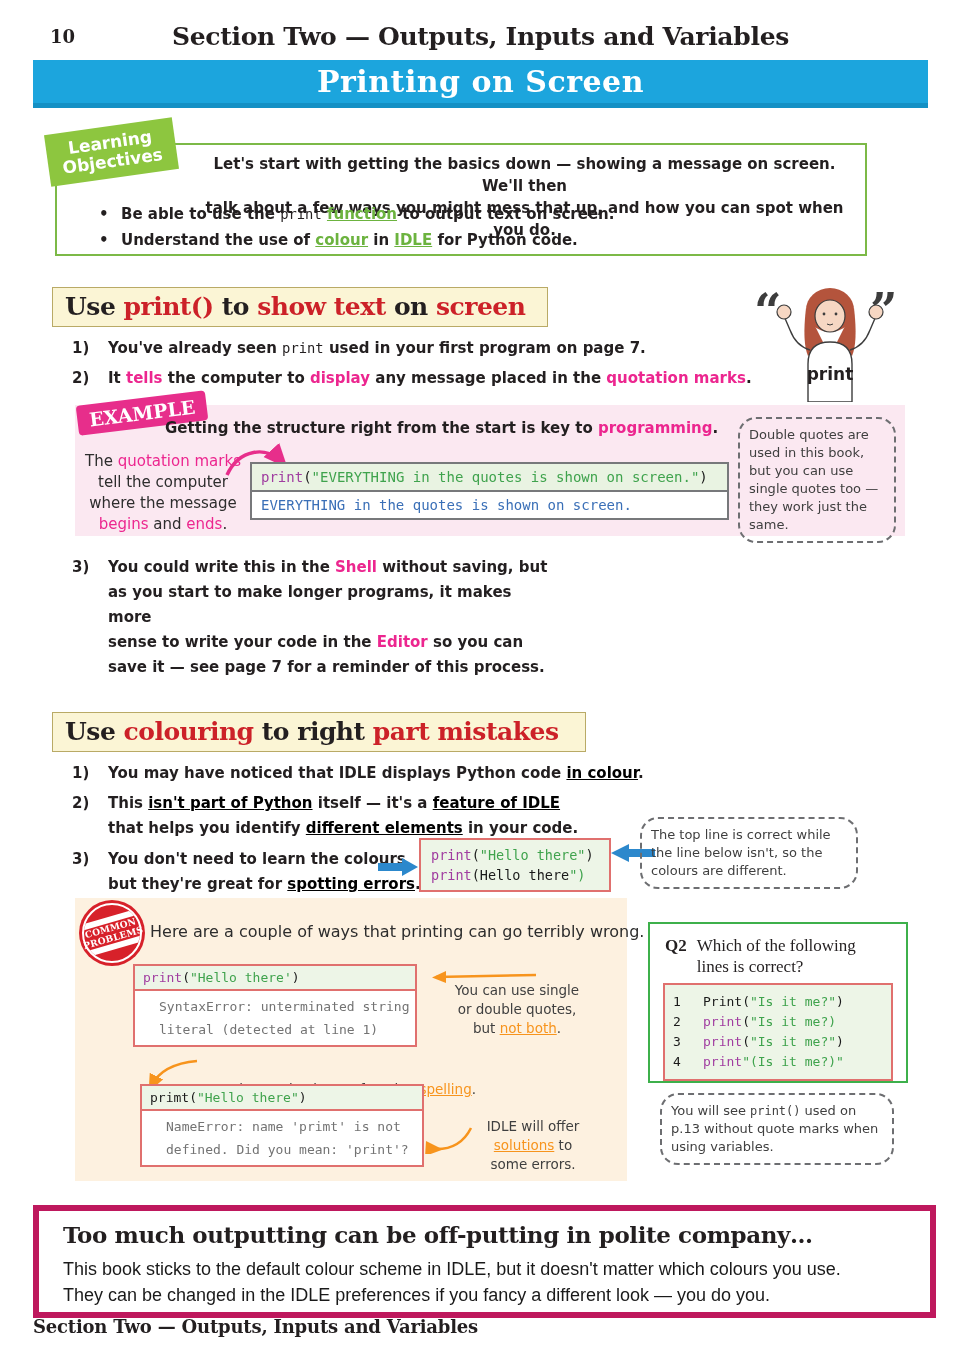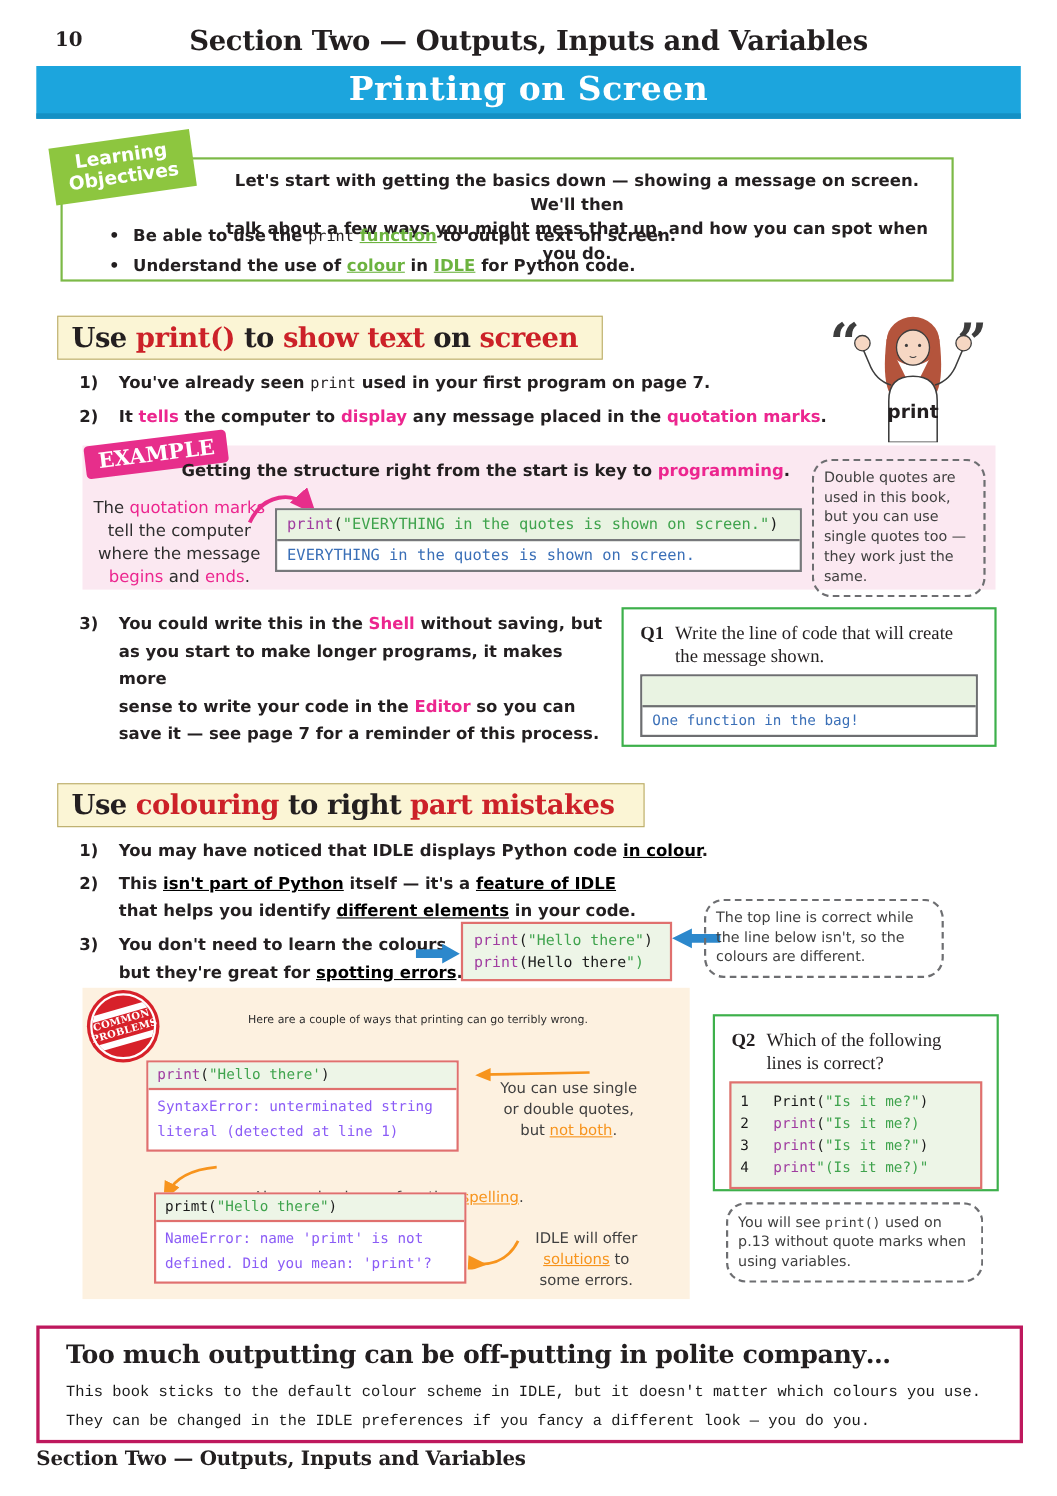--- a/index.html
+++ b/index.html
@@ -66,45 +66,45 @@
   .q1code{border:2px solid #6d6e71;background:#fff;}
   .q1code .blank{background:#e9f3e2;border-bottom:2px solid #6d6e71;height:26px;}
   .q1code .out{padding:5px 9px;font-family:"DejaVu Sans Mono",monospace;font-size:13px;color:#3a6fb7;}
 
   
   .redbox{border:2px solid #e0706e;background:#edf5e7;padding:5px 10px;
           font-family:"DejaVu Sans Mono",monospace;font-size:13.5px;line-height:20px;white-space:nowrap;}
   .errbox{border:2px solid #e0706e;background:#fff;}
   .errbox .row-code{background:#edf5e7;border-bottom:2px solid #e0706e;padding:4px 8px;
           font-family:"DejaVu Sans Mono",monospace;font-size:13px;white-space:nowrap;}
-  .errbox .row-err{padding:2px 8px;font-family:"DejaVu Sans Mono",monospace;font-size:13px;
-          line-height:19px;color:#8b5cf6;white-space:nowrap;}
+  .errbox .row-err{padding:2px 24px;font-family:"DejaVu Sans Mono",monospace;font-size:13px;
+          line-height:19px;color:#737373;white-space:nowrap;}
   .errbox .row-err.first{padding-top:6px;}
   .errbox .row-err.last{padding-bottom:6px;}
 
   
   .commonbox{background:#fdf1e0;}
   .stamp{width:66px;height:66px;border-radius:50%;background:#d7212a;}
   .stamp-inner{position:absolute;inset:3px;border:2px solid #fff;border-radius:50%;overflow:hidden;}
   .stamp-band{position:absolute;left:-10px;right:-10px;height:6px;background:#fff;transform:rotate(-16deg);}
   .stamp-text{position:absolute;inset:0;display:flex;flex-direction:column;align-items:center;
               justify-content:center;transform:rotate(-16deg);color:#fff;font-weight:bold;
               font-size:9px;line-height:10px;font-family:"DejaVu Serif",serif;letter-spacing:0.3px;}
   .handnote{font-size:13.5px;line-height:19px;color:#3f3f3f;text-align:center;margin-top:27px;}
-  .caption-hand{font-size:10px;color:#2d2d2d;text-align:center;white-space:nowrap;}
+  .caption-hand{font-size:16px;color:#2d2d2d;text-align:center;white-space:nowrap;}
 
   
   .q2code{border:2px solid #e0706e;background:#edf5e7;padding:7px 8px;}
   .q2row{display:flex;font-family:"DejaVu Sans Mono",monospace;font-size:13px;line-height:20px;white-space:nowrap;}
   .q2row .no{width:30px;color:#1a1a1a;}
 
   
-  .botbox{border:3px solid #be185d;background:#fff;}
+  .botbox{border:6px solid #be185d;background:#fff;}
   .bottitle{font-family:"DejaVu Serif",serif;font-weight:bold;font-size:23px;letter-spacing:-0.4px;}
-  .botline{font-family:Liberation Mono, monospace;font-size:14px;line-height:26px;color:#1a1a1a;}
+  .botline{font-family:Liberation Sans, sans-serif;font-size:18px;line-height:26px;color:#1a1a1a;}
   .footer{font-family:"DejaVu Serif",serif;font-weight:bold;font-size:18px;letter-spacing:-0.2px;}
 </style>
 </head>
 <body>
 
 <div class="page">
 
   <div class="abs pagenum" style="left:50px;top:26px;">10</div>
   <div class="abs sectitle" style="top:22px;">Section Two — Outputs, Inputs and Variables</div>
   <div class="abs banner" style="left:33px;top:60px;width:895px;height:43px;">
@@ -196,30 +196,20 @@
       <span class="num">3)</span>
       <div>
         <div><span class="seg-plain">You could write this in the </span><span class="seg-link-pink">Shell</span><span class="seg-plain"> without saving, but</span></div>
         <div><span class="seg-plain">as you start to make longer programs, it makes more</span></div>
         <div><span class="seg-plain">sense to write your code in the </span><span class="seg-link-pink">Editor</span><span class="seg-plain"> so you can</span></div>
         <div><span class="seg-plain">save it — see page 7 for a reminder of this process.</span></div>
       </div>
     </div>
   </div>
 
-  <div class="abs qbox" style="left:565px;top:552px;width:337px;height:123px;">
-    <div class="qhead">
-      <span class="qlabel">Q1</span>
-      <span style="width:262px;">Write the line of code that will create the message shown.</span>
-    </div>
-    <div class="abs q1code" style="left:15px;top:59px;width:303px;">
-      <div class="blank"></div>
-      <div class="out">One function in the bag!</div>
-    </div>
-  </div>
 
   <div class="abs hbox" style="left:52px;top:712px;width:520px;height:38px;"><span class="seg-black">Use </span><span class="seg-red">colouring</span><span class="seg-black"> to right </span><span class="seg-red">part mistakes</span></div>
 
   <div class="abs" style="left:72px;top:761px;width:580px;">
     <div class="li">
       <span class="num">1)</span>
       <div>
           <div><span class="seg-plain">You may have noticed that IDLE displays Python code </span><span class="seg-link-blue">in colour</span><span class="seg-plain">.</span></div>
         </div>
     </div>

